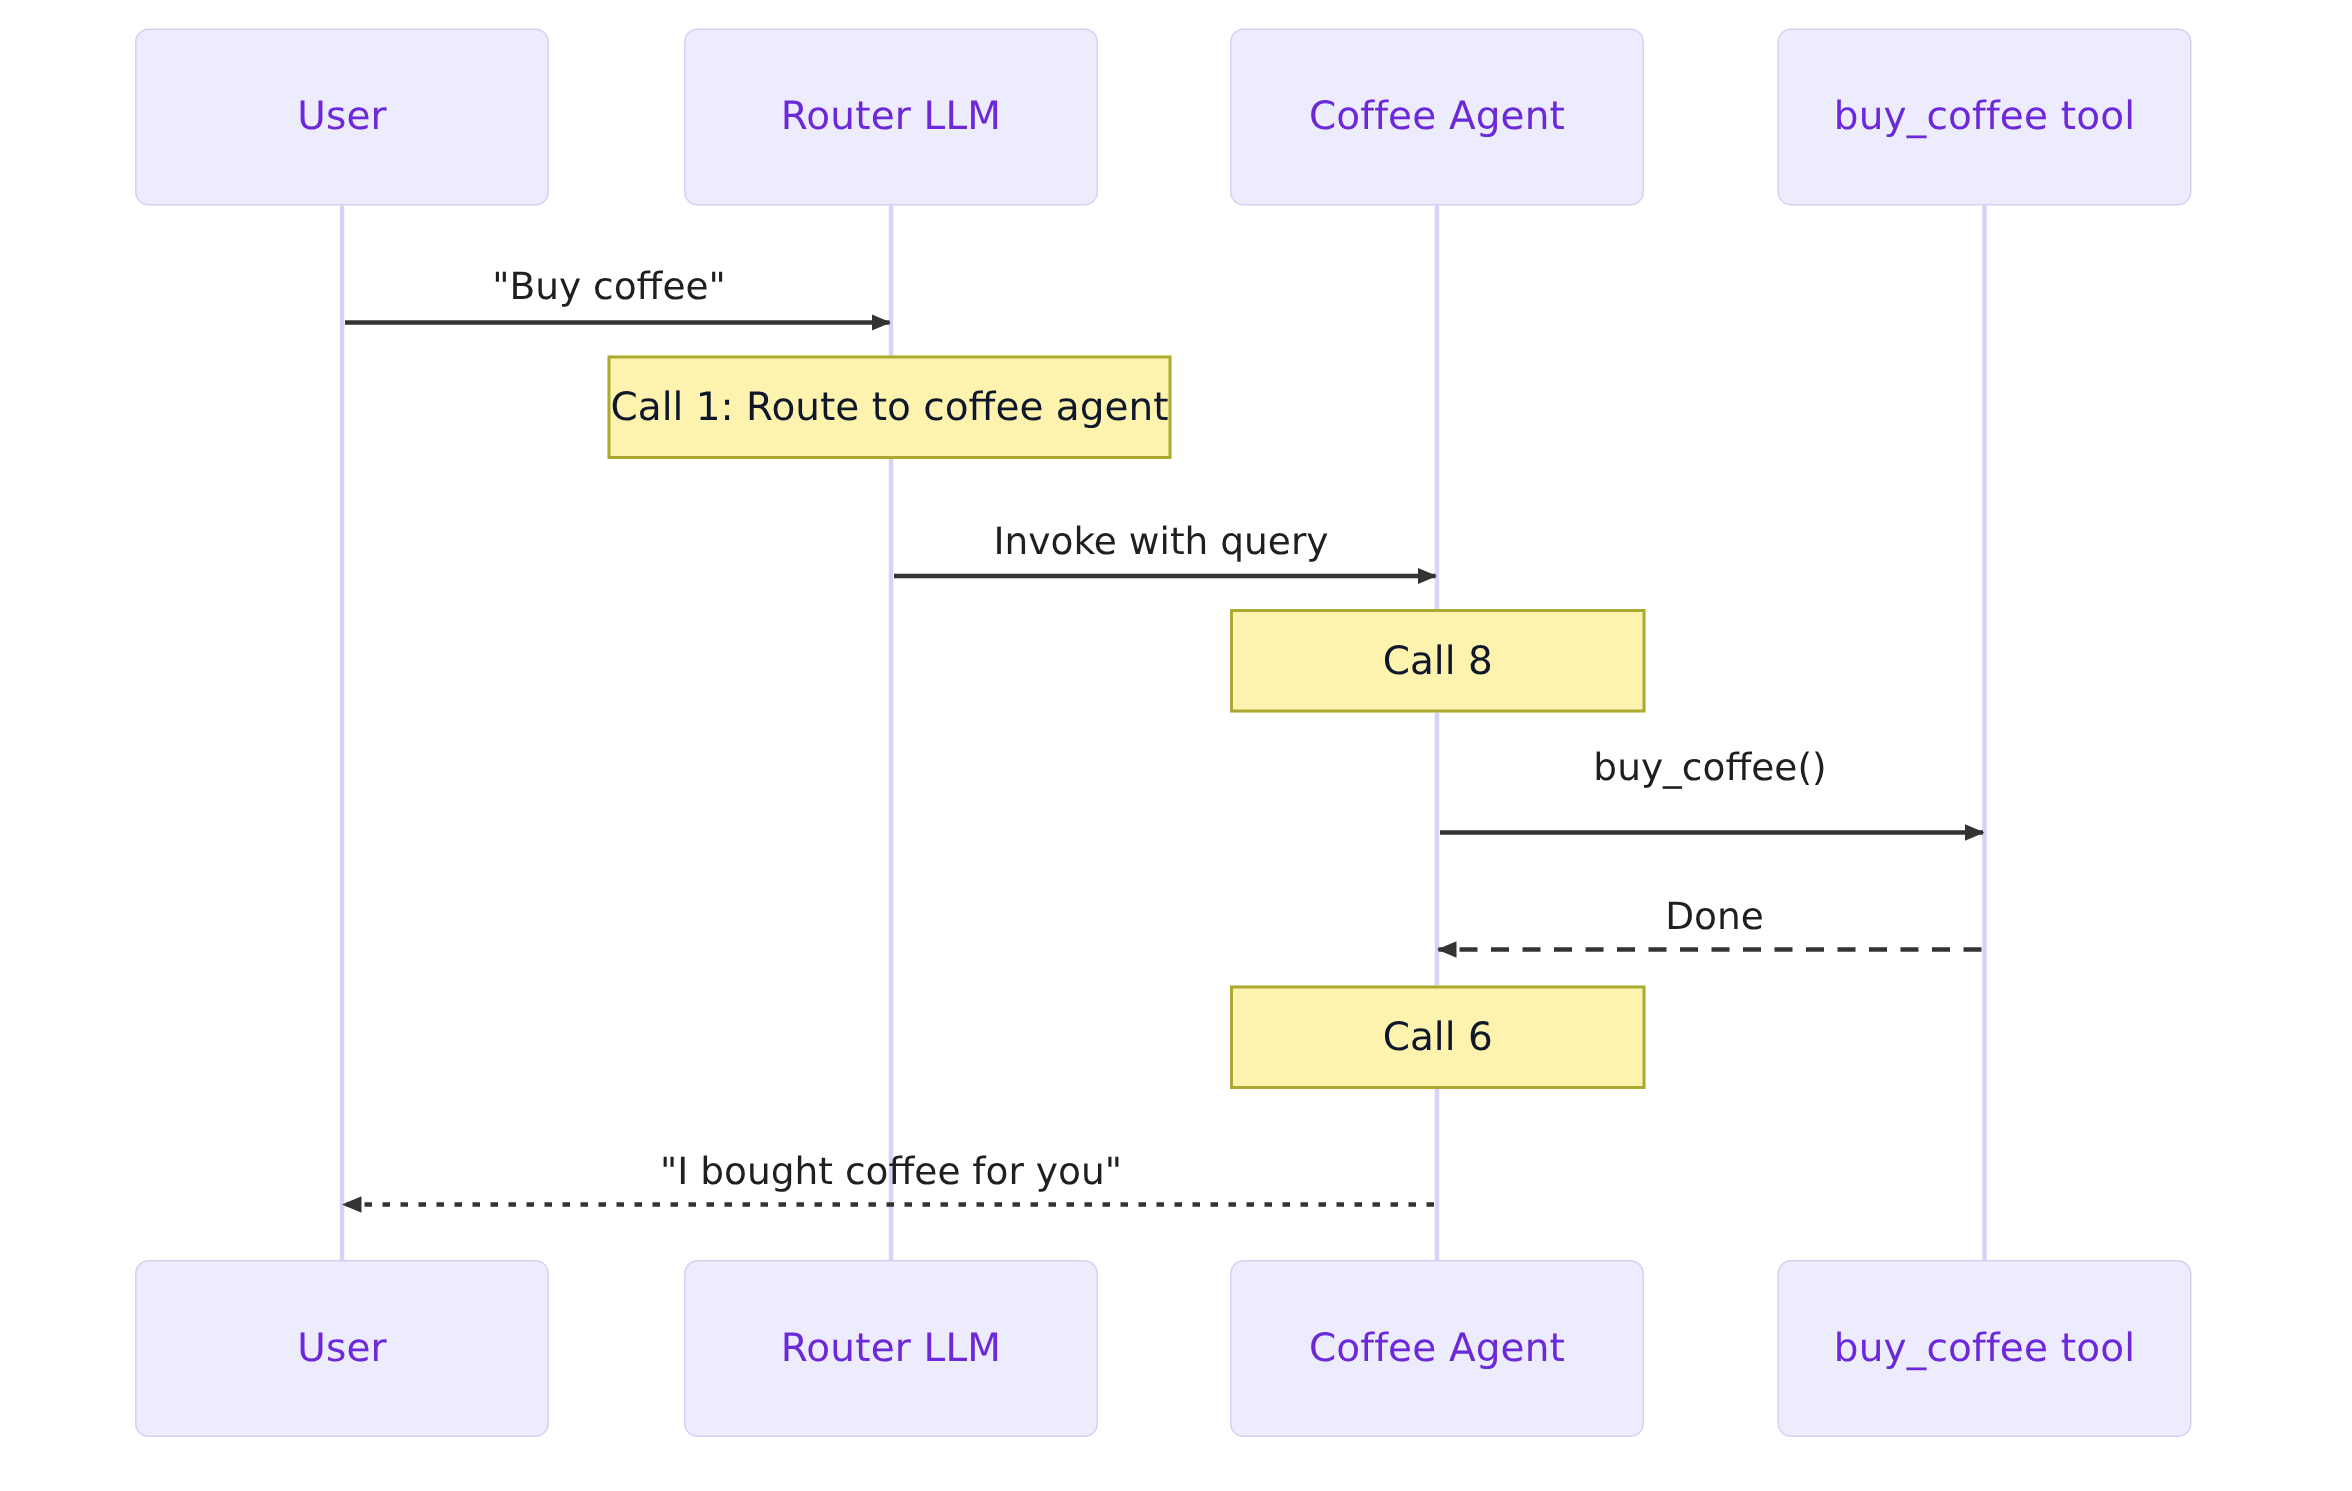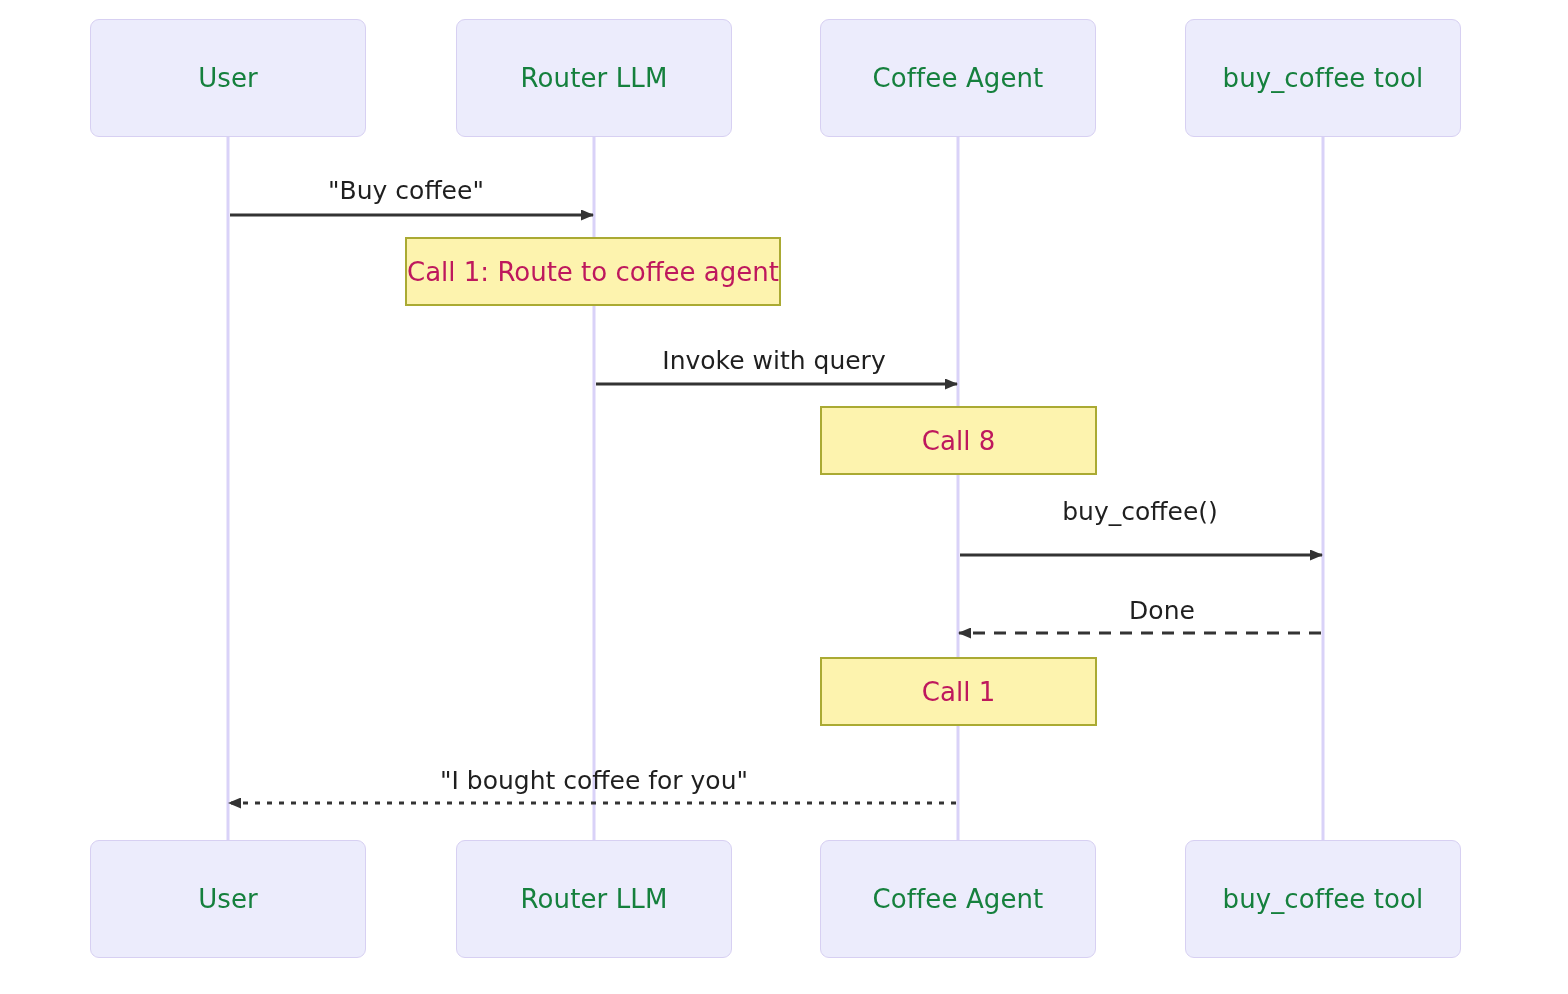--- a/index.html
+++ b/index.html
@@ -30,38 +30,38 @@
     background: #ECECFC;
     border: 1.6px solid #D7D0F2;
     border-radius: 9px;
     box-sizing: border-box;
     display: flex;
     align-items: center;
     justify-content: center;
   }
   .participant-label {
     font-size: 26px;
-    color: #15803d;
+    color: #6d28d9;
     font-family: "DejaVu Sans", "Liberation Sans", sans-serif;
     letter-spacing: 0.1px;
     text-align: center;
     white-space: nowrap;
   }
   .note-box {
     position: absolute;
     background: #FDF3AE;
     border: 2px solid #AAAA33;
     box-sizing: border-box;
     display: flex;
     align-items: center;
     justify-content: center;
   }
   .note-label {
     font-size: 26px;
-    color: #be185d;
+    color: #0f172a;
     white-space: nowrap;
     font-family: "DejaVu Sans", "Liberation Sans", sans-serif;
   }
   .msg-label {
     position: absolute;
     font-size: 25px;
     color: #1F1F1F;
     white-space: nowrap;
     font-family: "DejaVu Sans", "Liberation Sans", sans-serif;
     text-align: center;
@@ -128,25 +128,25 @@
     </div>
 
   <div id="notes-layer">
       <div class="note-box" style="left: 405px; top: 237px; width: 376px; height: 69px;">
         <span class="note-label">Call 1: Route to coffee agent</span>
       </div>
       <div class="note-box" style="left: 820px; top: 406px; width: 277px; height: 69px;">
         <span class="note-label">Call 8</span>
       </div>
       <div class="note-box" style="left: 820px; top: 657px; width: 277px; height: 69px;">
-        <span class="note-label">Call 1</span>
+        <span class="note-label">Call 6</span>
       </div>
     </div>
 
   <div id="msg-labels-layer">
       <div class="msg-label" style="left: 406px; top: 176px;">"Buy coffee"</div>
       <div class="msg-label" style="left: 774px; top: 346px;">Invoke with query</div>
       <div class="msg-label" style="left: 1140px; top: 497px;">buy_coffee()</div>
-      <div class="msg-label" style="left: 1143px; top: 596px; margin-left: 19px;">Done</div>
+      <div class="msg-label" style="left: 1143px; top: 596px;">Done</div>
       <div class="msg-label" style="left: 594px; top: 766px;">"I bought coffee for you"</div>
     </div>
 
 </div>
 
 </body></html>

